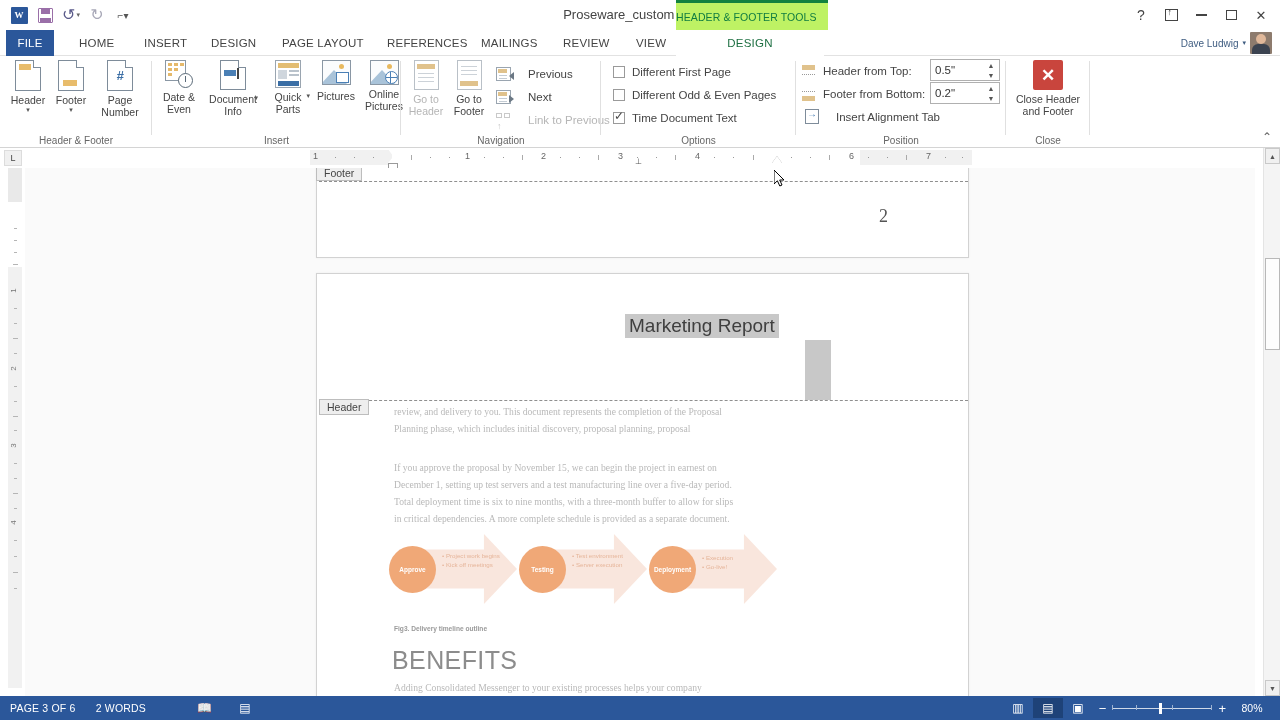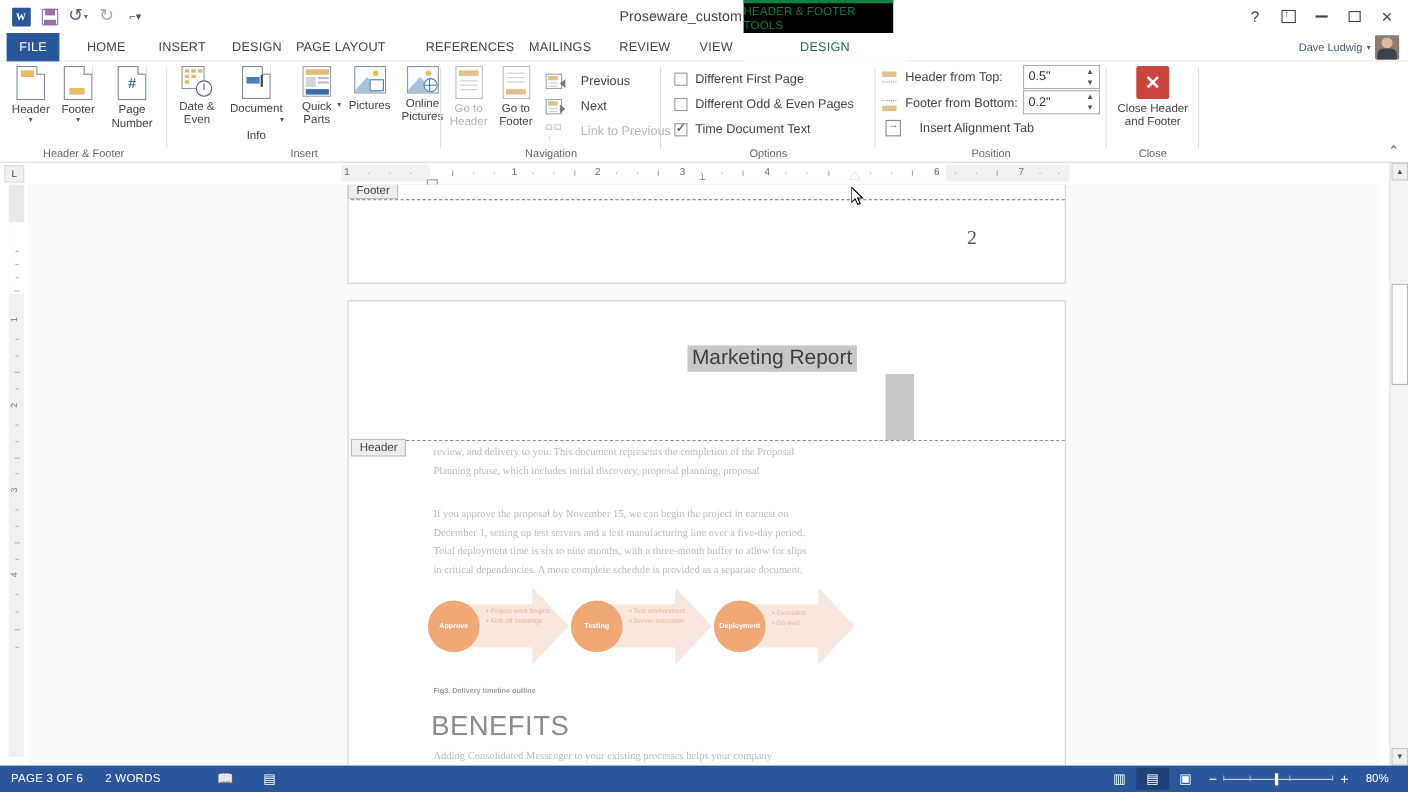--- a/index.html
+++ b/index.html
@@ -42,22 +42,22 @@
     color: #444; font-size: 13px;
   }
   .win-btn.help { font-size: 14px; }
   .ribopt-ico { width: 13px; height: 12px; border: 1.4px solid #444; position: relative; }
   .ribopt-ico:after { content: "↑"; position: absolute; left: 2px; top: -3px; font-size: 9px; }
   .min-ico { width: 11px; height: 1.5px; background: #444; }
   .max-ico { width: 11px; height: 10px; border: 1.5px solid #444; }
 
   
   .ctx-banner {
-    position: absolute; left: 676px; top: 0; width: 136px; height: 30px;
-    background: #000000; border-top: 3px solid #12823f;
+    position: absolute; left: 676px; top: 0; width: 152px; height: 30px;
+    background: #bef264; border-top: 3px solid #12823f;
     display: flex; align-items: center; justify-content: flex-start;
   }
   .ctx-banner span { font-size: 10.5px; color: #107c41; letter-spacing: .1px; }
 
   
   .tabbar {
     position: absolute; top: 30px; left: 0; width: 1280px; height: 26px;
     background: #ffffff;
     border-bottom: 1px solid #e2e2e2;
   }
@@ -357,21 +357,21 @@
 
   <div class="ctx-banner">
     <span>HEADER &amp; FOOTER TOOLS</span>
   </div>
 
   <div class="tabbar">
     <div class="tab file" style="left:6px;width:48px;text-align:center;">FILE</div>
     <div class="tab" style="left:68px;">HOME</div>
     <div class="tab" style="left:133px;">INSERT</div>
     <div class="tab" style="left:200px;">DESIGN</div>
-    <div class="tab" style="left:258px;">PAGE LAYOUT</div>
+    <div class="tab" style="left:271px;">PAGE LAYOUT</div>
     <div class="tab" style="left:376px;">REFERENCES</div>
     <div class="tab" style="left:470px;">MAILINGS</div>
     <div class="tab" style="left:552px;">REVIEW</div>
     <div class="tab" style="left:625px;">VIEW</div>
     <div class="tab active" style="left:676px;width:148px;text-align:center;padding:0;">DESIGN</div>
   </div>
   <div class="userbox">
     <span class="username">Dave Ludwig</span>
     <span class="user-caret">▾</span>
     <span class="avatar"></span>
@@ -420,21 +420,21 @@
         </span>
         <span class="lbl">Date &amp;</span>
         <span class="lbl" style="margin-top:0;">Even</span>
       </div>
       <div class="bigbtn" style="left:52px;width:58px;">
         <span class="docinfo-ico">
             <i class="blk"></i>
             <i class="cur"></i>
           </span>
         <span class="lbl">Document</span>
-        <span class="lbl" style="margin-top:12px;">Info</span>
+        <span class="lbl" style="margin-top:0;">Info</span>
         <span class="caret-d" style="position:absolute;right:4px;bottom:16px;">▾</span>
       </div>
       <div class="bigbtn" style="left:112px;width:48px;">
         <span class="qp-ico">
             <i class="l1"></i>
             <i class="l2"></i>
             <i class="l3"></i>
             <i class="l4"></i>
             <i class="l5"></i>
           </span>

